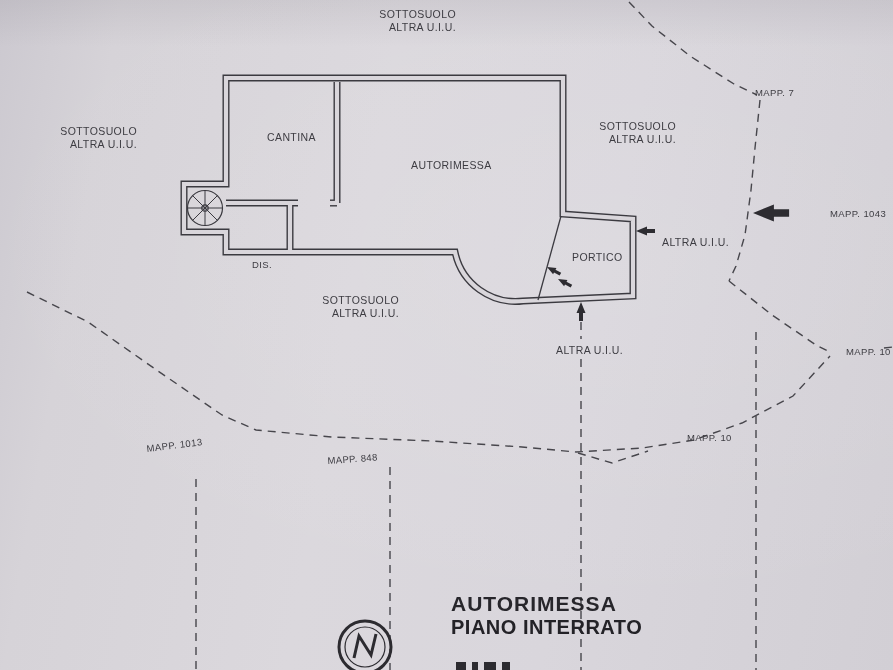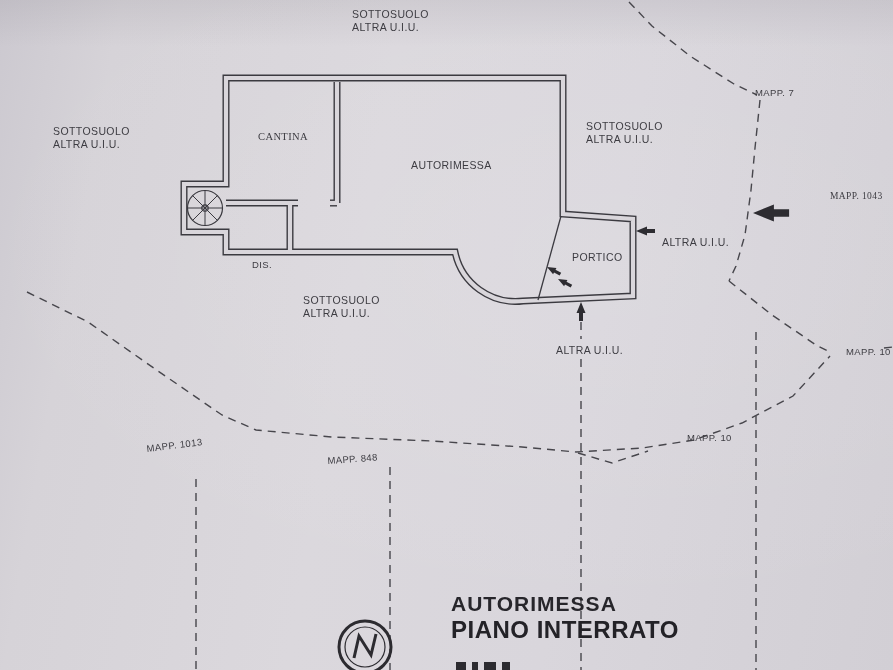--- a/index.html
+++ b/index.html
@@ -10,29 +10,29 @@
       radial-gradient(120% 90% at 68% 38%, rgba(255,255,255,.10), rgba(0,0,0,0) 62%),
       linear-gradient(100deg,#ccc9d0 0%,#d6d3d8 12%,#dbd8dd 40%,#d9d6dc 65%,#d2cfd5 100%);
     font-family:"Liberation Sans", sans-serif;
   }
   #plan-svg{position:absolute;left:0;top:0;}
   .lbl{
     position:absolute;
     font-size:10.5px;color:#3d3c42;letter-spacing:.4px;white-space:nowrap;
     transform-origin:left top;
   }
-  .zone{width:104px;text-align:left;line-height:13px;}
+  .zone{width:104px;text-align:right;line-height:13px;}
   .small{font-size:9.5px;}
   .title1{
     position:absolute;left:451px;top:592px;
     font-size:21px;font-weight:bold;color:#27262b;letter-spacing:1px;white-space:nowrap;
   }
   .title2{
     position:absolute;left:451px;top:616px;
-    font-size:24px;font-weight:bold;color:#232227;letter-spacing:.5px;white-space:nowrap;
+    font-size:20px;font-weight:bold;color:#232227;letter-spacing:.5px;white-space:nowrap;
   }
 </style>
 </head>
 <body>
 
 <svg id="plan-svg" width="893" height="670" viewBox="0 0 893 670">
 
   <g stroke="#47464c" stroke-width="1.4" fill="none" stroke-dasharray="8 6">
     <path d="M 629,2 L 652,26 L 690,56 L 734,84 L 757,95"></path>
     <path d="M 760,100 L 755,148 L 751,190 L 745,235 L 736,266 L 729,281"></path>
@@ -128,29 +128,29 @@
 <div class="lbl zone" style="left:586px;top:120px;width:90px;">
   <div>SOTTOSUOLO</div>
   <div>ALTRA U.I.U.</div>
 </div>
 
 <div class="lbl zone" style="left:303px;top:294px;width:96px;">
   <div>SOTTOSUOLO</div>
   <div>ALTRA U.I.U.</div>
 </div>
 
-<div class="lbl" style="left:258px;top:131px;font-family:Liberation Serif, serif;">CANTINA</div>
+<div class="lbl" style="left:267px;top:131px;">CANTINA</div>
 <div class="lbl" style="left:411px;top:159px;">AUTORIMESSA</div>
 <div class="lbl small" style="left:252px;top:218px;margin-top:41px;">DIS.</div>
 <div class="lbl" style="left:572px;top:251px;text-align:right;">PORTICO</div>
 
 <div class="lbl" style="left:662px;top:236px;">ALTRA U.I.U.</div>
 <div class="lbl" style="left:556px;top:344px;">ALTRA U.I.U.</div>
 
 <div class="lbl small" style="left:755px;top:87px;">MAPP. 7</div>
-<div class="lbl small" style="left:830px;top:191px;font-family:Liberation Serif, serif;">MAPP. 1043</div>
+<div class="lbl small" style="left:830px;top:208px;">MAPP. 1043</div>
 <div class="lbl small" style="left:846px;top:346px;">MAPP. 10</div>
 <div class="lbl small" style="left:687px;top:432px;">MAPP. 10</div>
 <div class="lbl small" style="left:146px;top:443px;transform:rotate(-7deg);">MAPP. 1013</div>
 <div class="lbl small" style="left:327px;top:455px;transform:rotate(-4deg);">MAPP. 848</div>
 
 <div class="title1">AUTORIMESSA</div>
 <div class="title2">PIANO INTERRATO</div>
 
 </body></html>

